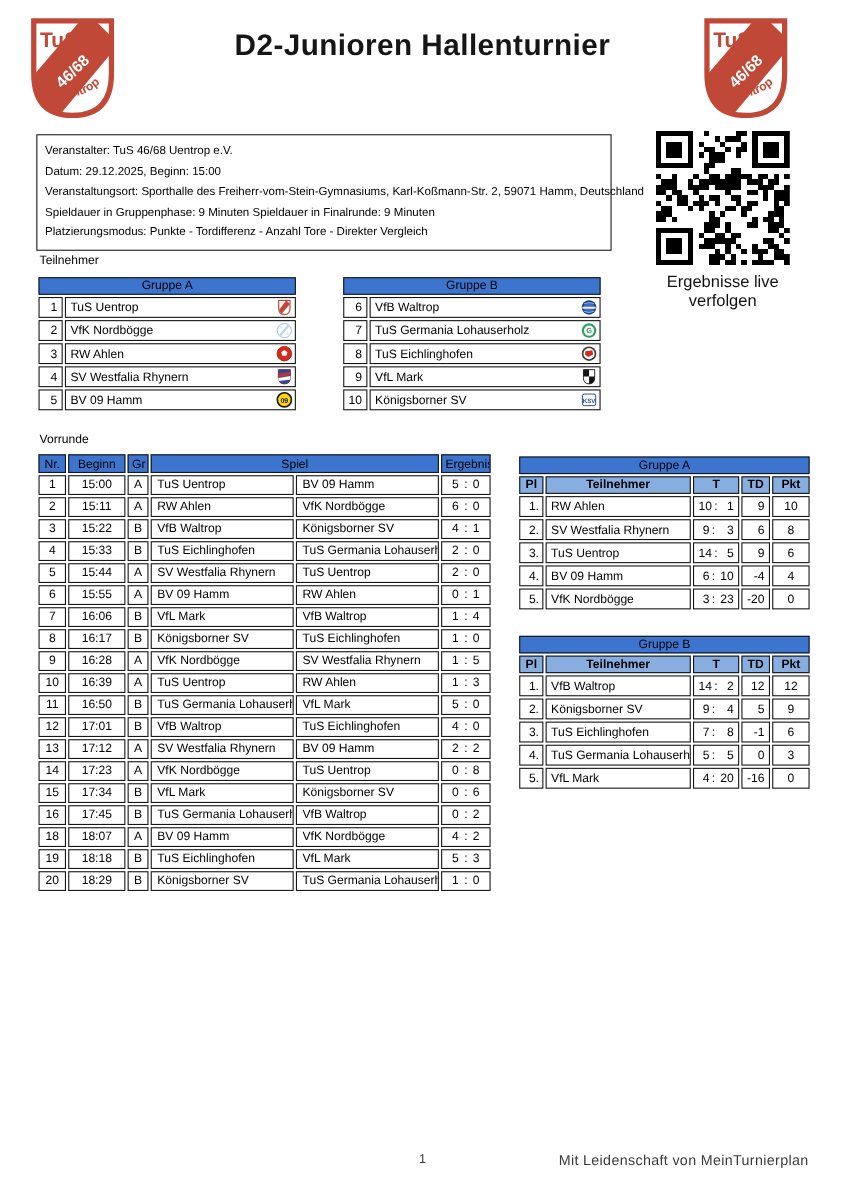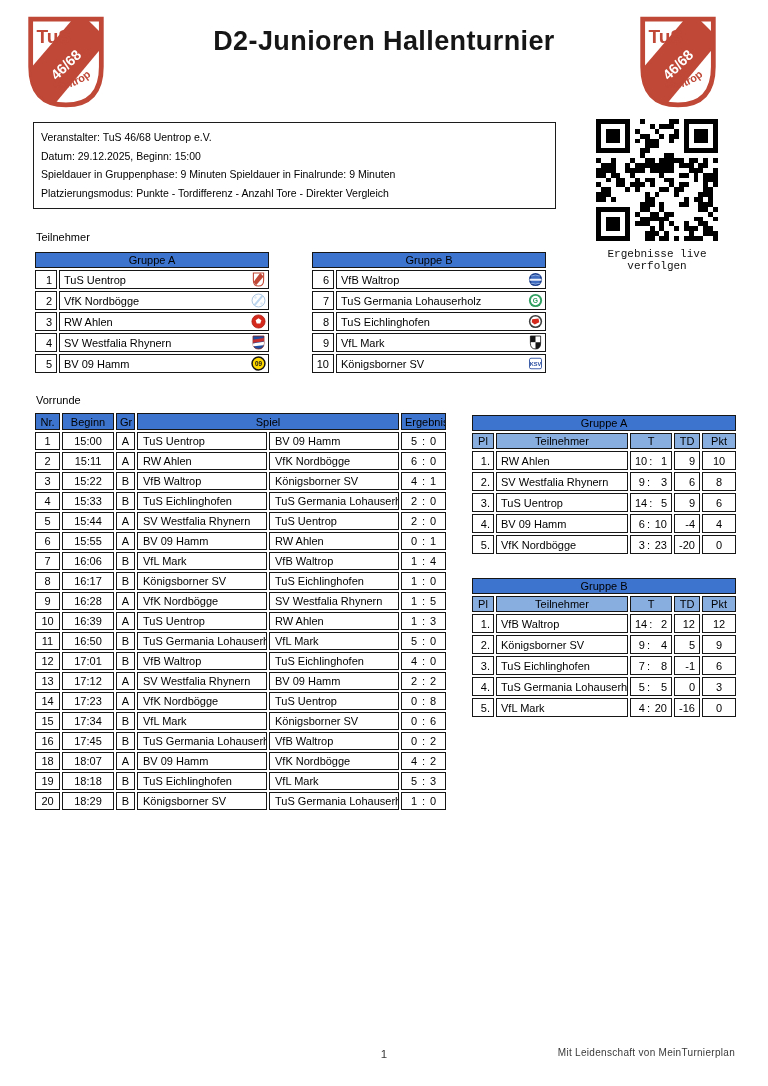--- a/index.html
+++ b/index.html
@@ -14,33 +14,33 @@
   .crest svg{width:100%;height:100%;display:block;}
 
   
   .info-box{position:absolute;left:33px;top:122px;width:523px;border:1.5px solid #1c1c1c;
             padding:5px 2px 6px 7px;box-sizing:border-box;}
   .iline{font-size:10.5px;line-height:18.5px;white-space:nowrap;}
 
   
   .qr-block{position:absolute;left:594px;top:119px;width:126px;text-align:center;}
   .qr-code{width:122px;height:122px;margin:0 auto;}
-  .qr-caption{margin-top:7px;font-size:11px;color:#111;font-family:Liberation Mono, monospace;}
+  .qr-caption{margin-top:7px;font-size:15px;color:#111;}
 
   
   .sec-label{position:absolute;font-size:11px;color:#000;}
   .lbl-teilnehmer{left:36px;top:231px;}
   .lbl-vorrunde{left:36px;top:394px;}
 
   
   table{border-collapse:separate;border-spacing:2px;position:absolute;table-layout:fixed;}
   th,td{border:1px solid #161616;font-size:11px;font-weight:400;background:#fff;
         overflow:hidden;white-space:nowrap;padding:0 3px;}
   th.blue,td.blue{background:#3d74ce;text-align:center;font-weight:400;}
-  th.lblue{background:#88aee0;}
+  th.lblue{background:#88aee0;font-weight:bold;}
 
   
   .grp{width:238px;top:250px;}
   .grp-a{left:33px;} .grp-b{left:310px;}
   .grp th{height:14px;}
   .grp td{height:17px;}
   .grp td.nr{width:20px;text-align:right;padding-right:4px;}
   .grp td.nm{padding-left:4px;position:relative;}
   .grp .logo{position:absolute;right:2px;top:1px;width:15px;height:15px;}
   .grp .logo svg{width:15px;height:15px;display:block;}
@@ -67,21 +67,21 @@
   .tflex{display:flex;align-items:center;height:17px;}
   .tflex .hs{flex:1;text-align:right;}
   .tflex .as{width:15px;text-align:right;}
   .tflex .colon{padding:0 2px;}
   .stand td.td{text-align:right;padding-right:4px;}
   .stand td.pkt{text-align:center;}
 
   
   .footer-page{position:absolute;left:0;top:1048px;width:100%;text-align:center;
                font-size:11.5px;color:#3a3a3a;}
-  .footer-credit{position:absolute;top:1047px;right:33px;font-size:10px;
+  .footer-credit{position:absolute;top:1047px;right:33px;font-size:13px;
                  letter-spacing:.3px;color:#3a3a3a;margin-left:44px;}
 </style>
 </head>
 <body>
 
 <div class="page">
 
   <div class="crest crest-left">
       <svg viewBox="0 0 88 98">
         <defs>
@@ -111,20 +111,21 @@
         <text x="13" y="29" font-size="20" font-weight="bold" fill="#bf4837" font-family="Liberation Sans,sans-serif">TuS</text>
         <text x="44" y="57" text-anchor="middle" transform="rotate(-44 44 52)" font-size="15" font-weight="bold" fill="#fff" font-family="Liberation Sans,sans-serif">46/68</text>
         <text font-size="11.5" font-weight="bold" fill="#bf4837" font-family="Liberation Sans,sans-serif"><textPath href="#uarc1" startOffset="26%">Uentrop</textPath></text>
       </svg>
     </div>
 
   <div class="info-box">
 
   <div class="iline">Veranstalter: TuS 46/68 Uentrop e.V.</div>
       <div class="iline">Datum: 29.12.2025, Beginn: 15:00</div>
+      <div class="iline">Veranstaltungsort: Sporthalle des Freiherr-vom-Stein-Gymnasiums, Karl-Koßmann-Str. 2, 59071 Hamm, Deutschland</div>
       <div class="iline">Spieldauer in Gruppenphase: 9 Minuten Spieldauer in Finalrunde: 9 Minuten</div>
       <div class="iline">Platzierungsmodus: Punkte - Tordifferenz - Anzahl Tore - Direkter Vergleich</div>
     </div>
 
   <div class="qr-block">
     <div class="qr-code"><svg viewBox="0 0 125 125" width="122" height="122" shape-rendering="crispEdges">
           <rect x="45" y="0" width="5" height="5" fill="#000"></rect>
           <rect x="75" y="0" width="5" height="5" fill="#000"></rect>
           <rect x="80" y="0" width="5" height="5" fill="#000"></rect>
           <rect x="55" y="5" width="5" height="5" fill="#000"></rect>

